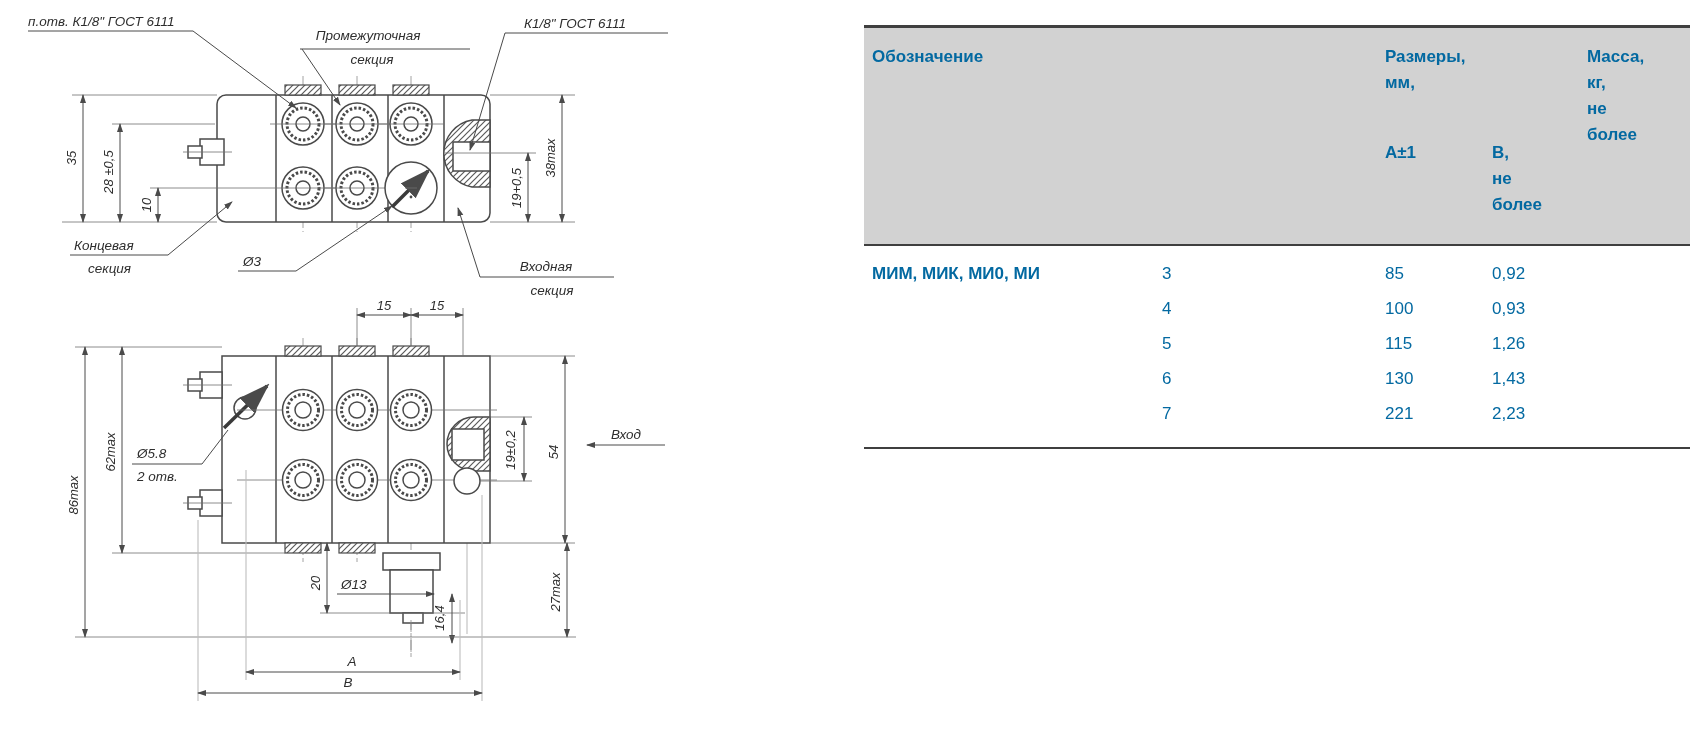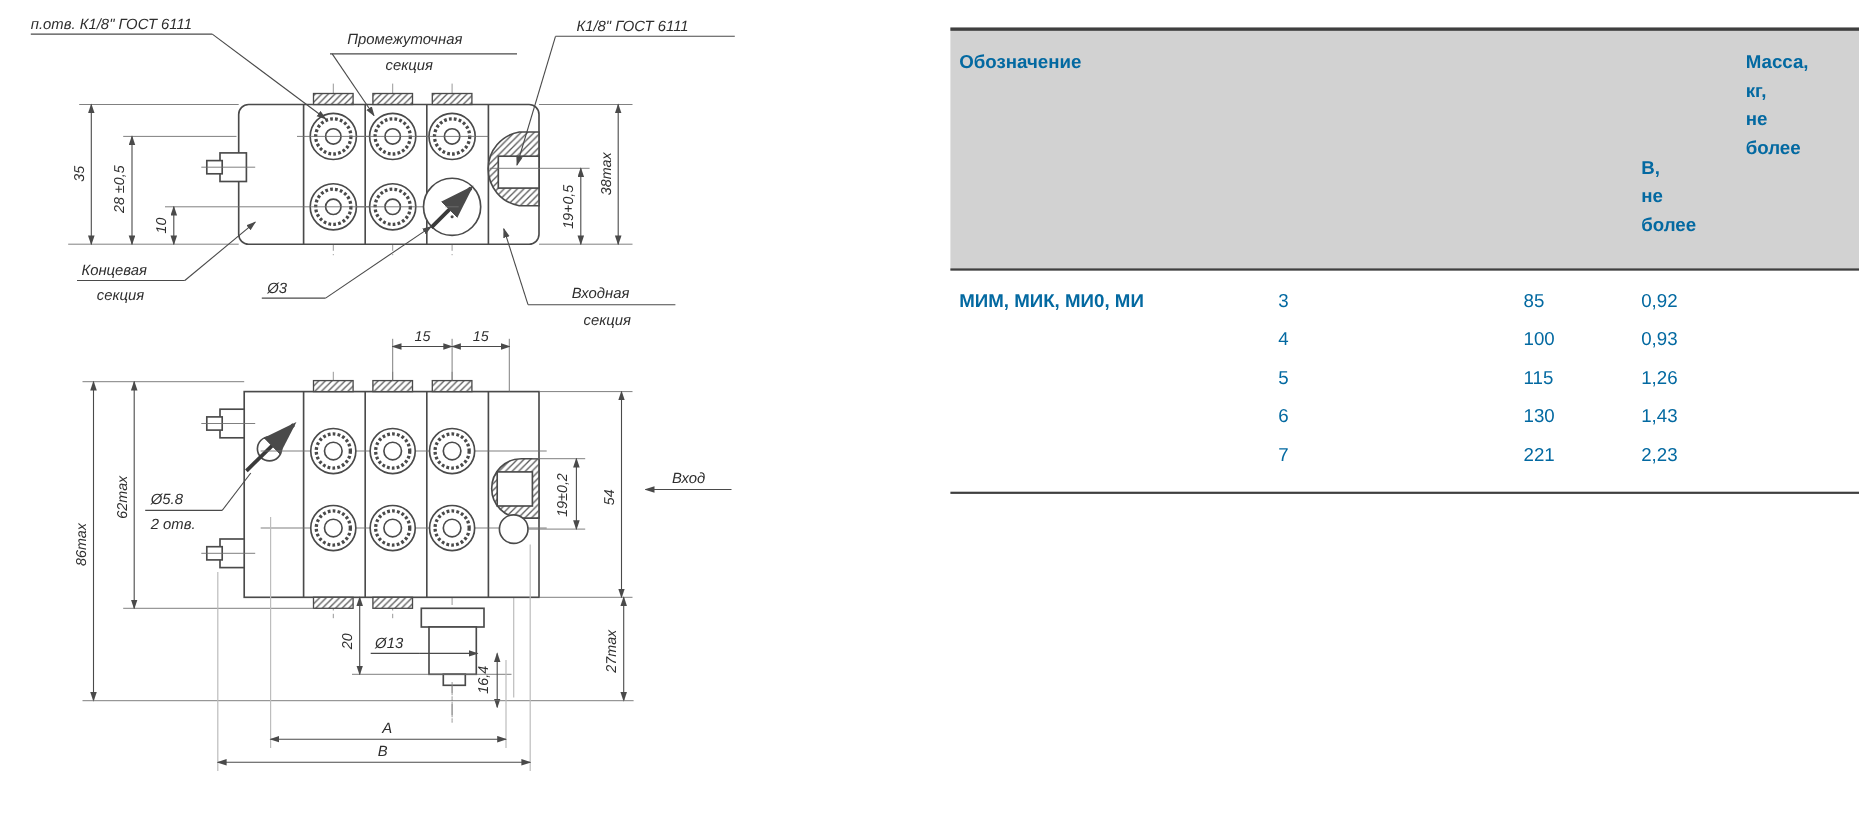--- a/index.html
+++ b/index.html
@@ -349,20 +349,23 @@
         <line class="gr" x1="482" y1="495" x2="482" y2="701"></line>
         <line class="dm" x1="198" y1="693" x2="482" y2="693" marker-start="url(#arr)" marker-end="url(#arr)"></line>
         <text class="lab" x="348" y="687" text-anchor="middle">B</text>
       </g>
     </g>
   </svg>
 
   <div class="tbl">
     <div class="thead">
       <div class="h-designation">Обозначение</div>
+      <div class="h-dims">Размеры,
+мм,</div>
+      <div class="h-a">А±1</div>
       <div class="h-b">В,
 не
 более</div>
       <div class="h-mass">Масса,
 кг,
 не
 более</div>
     </div>
     <div class="tbody">
       <div class="t-designation">МИМ, МИК, МИ0, МИ</div>

